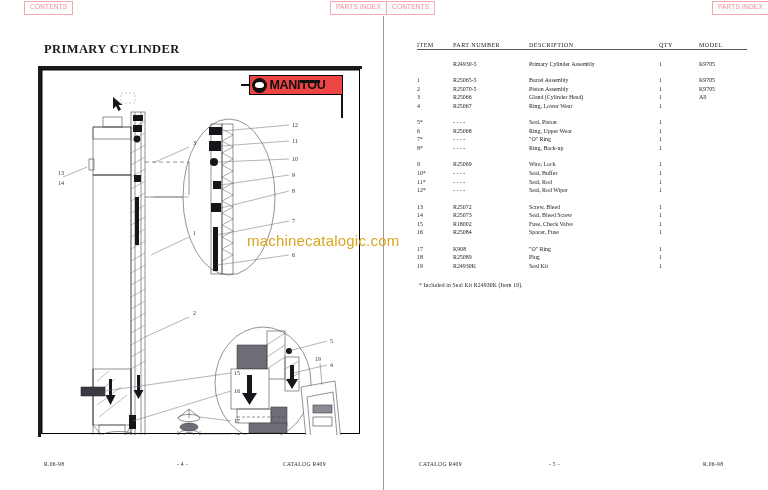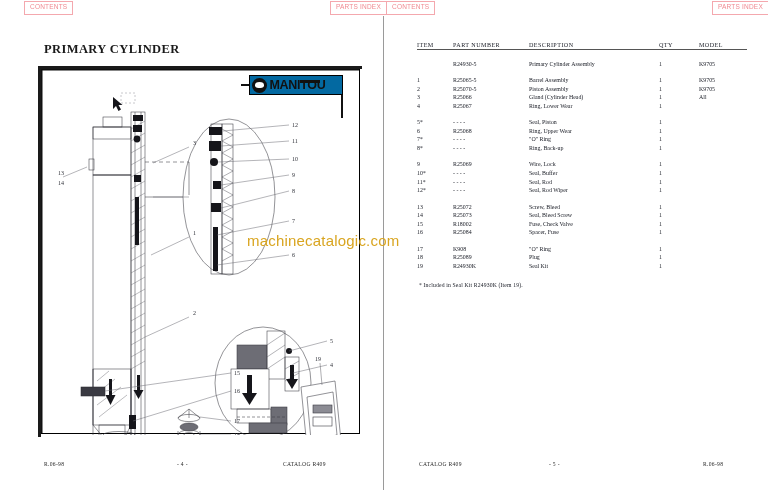--- a/index.html
+++ b/index.html
@@ -60,21 +60,21 @@
     content:""; position:absolute; left:-3px; top:-1px; width:3px; height:369px; background:#1a1a1a;
   }
   #diagram-frame::after{
     content:""; position:absolute; left:-3px; top:-3px; width:324px; height:3px; background:#1a1a1a;
   }
 
   
   #logo-box {
     position: absolute; left: 249px; top: 59px;
     width: 94px; height: 20px;
-    border: 1.5px solid #000; background: #0369a1;
+    border: 1.5px solid #000; background: #ef4444;
     display: flex; align-items: center;
     padding-left: 2px;
     z-index: 6;
   }
   #logo-emblem {
     width: 15px; height: 15px; border-radius: 50%;
     background: #111; position: relative; flex: 0 0 auto;
   }
   #logo-emblem::after{
     content:""; position:absolute; left:3px; top:4.5px; width:9px; height:6px;

